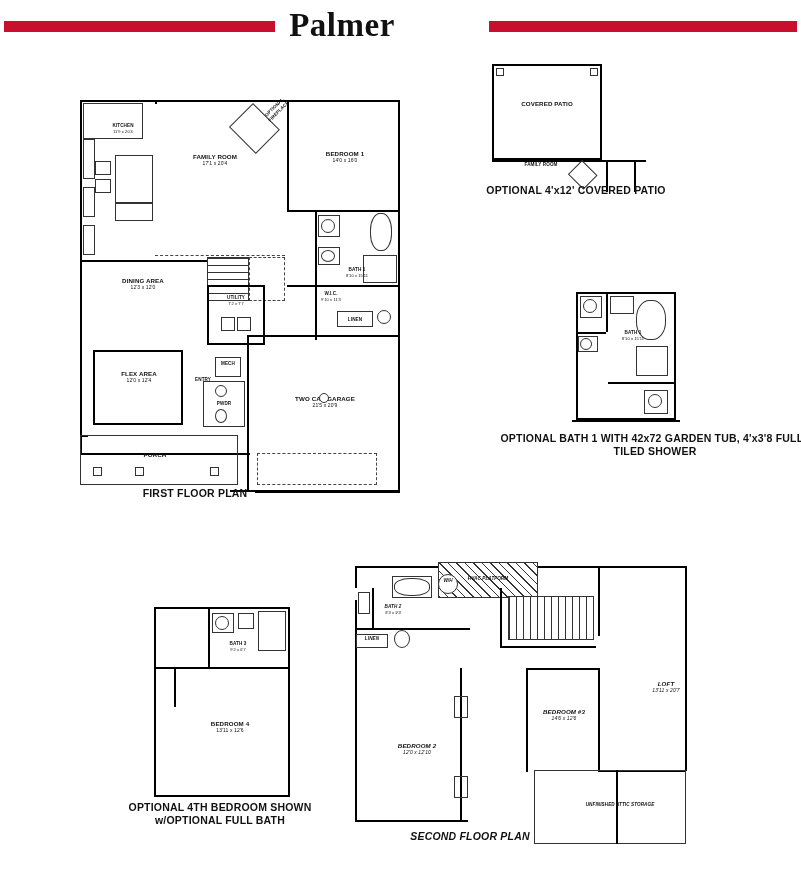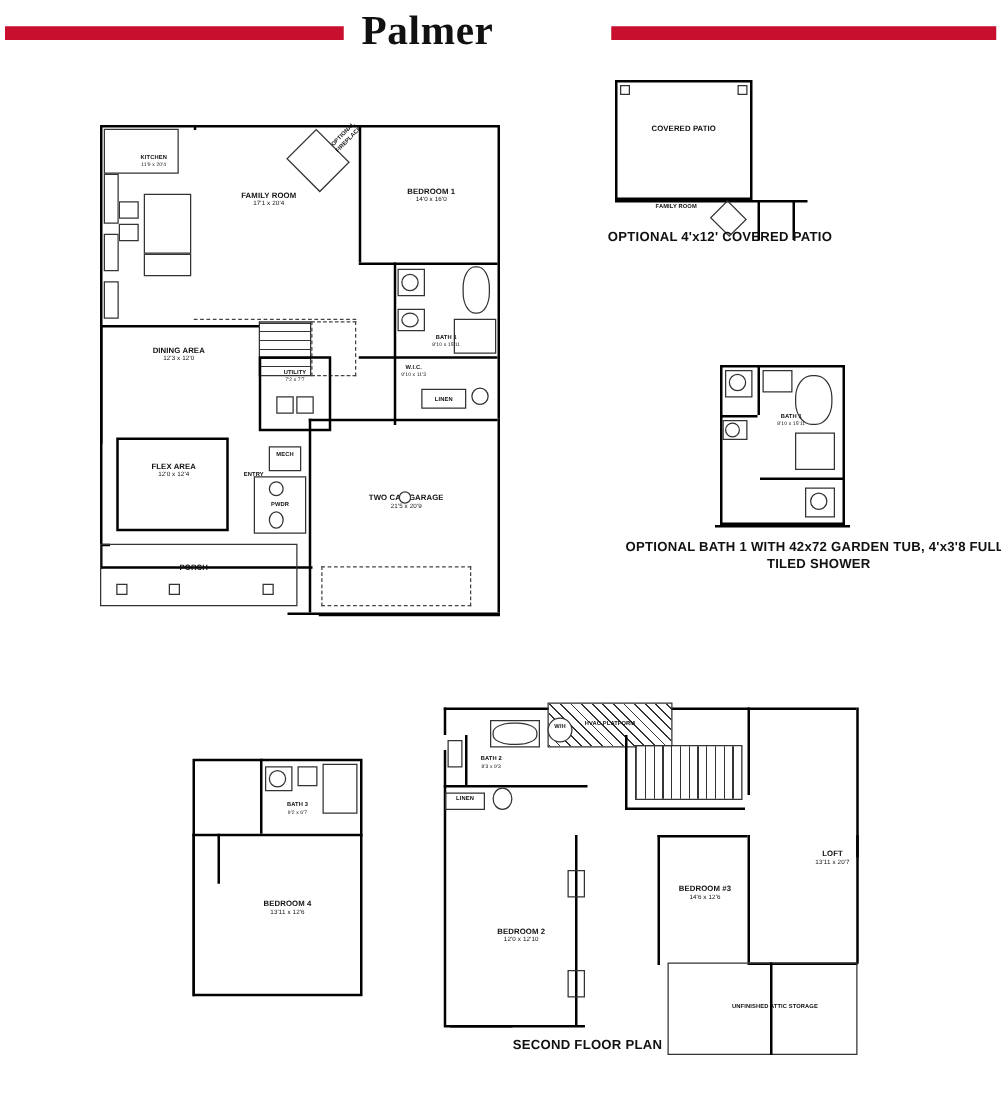--- a/index.html
+++ b/index.html
@@ -186,20 +186,23 @@
   <div class="w wh" style="left:172px;top:240px;width:151px;"></div>
   <div class="w wv" style="left:323px;top:240px;height:155px;"></div>
   <div class="room" style="left:200px;top:300px;width:100px;">
     <span>TWO CAR GARAGE</span>
     <span class="dim">21'5 x 20'9</span>
   </div>
   <div class="fixr" style="left:244px;top:298px;width:10px;height:10px;"></div>
   <div class="dash" style="left:182px;top:358px;width:120px;height:32px;"></div>
   <div class="w wh" style="left:180px;top:396px;width:145px;"></div>
 
+  <div class="caption" style="left:10px;top:392px;width:220px;">
+    <span>FIRST FLOOR PLAN</span>
+  </div>
 </div>
 
 <div class="plan" id="opt-patio" style="left:486px;top:62px;width:170px;height:155px;">
   <div class="box" style="left:6px;top:2px;width:110px;height:96px;"></div>
   <div class="boxthin" style="left:10px;top:6px;width:8px;height:8px;"></div>
   <div class="boxthin" style="left:104px;top:6px;width:8px;height:8px;"></div>
   <div class="room" style="left:28px;top:38px;width:66px;">
     <span>COVERED PATIO</span>
   </div>
   <div class="w wh" style="left:6px;top:98px;width:154px;"></div>
@@ -249,23 +252,26 @@
   <div class="room tiny" style="left:58px;top:36px;width:60px;">
     <span>BATH 3</span>
     <span class="dim">9'2 x 6'7</span>
   </div>
   <div class="w wv" style="left:4px;top:62px;height:130px;"></div>
   <div class="w wv" style="left:24px;top:62px;height:40px;"></div>
   <div class="room" style="left:40px;top:115px;width:80px;">
     <span>BEDROOM 4</span>
     <span class="dim">13'11 x 12'6</span>
   </div>
-</div>
-
-<div class="plan" id="second-floor" style="left:350px;top:558px;width:380px;height:300px;">
+  <div class="caption" style="left:-30px;top:196px;width:200px;">
+    <span>OPTIONAL 4TH BEDROOM SHOWN w/OPTIONAL FULL BATH</span>
+  </div>
+</div>
+
+<div class="plan" id="second-floor" style="left:350px;top:558px;width:380px;height:300px;font-style:italic;">
 
   <div class="w wh" style="left:5px;top:8px;width:90px;"></div>
   <div class="w wv" style="left:5px;top:8px;height:22px;"></div>
   <div class="w wv" style="left:5px;top:42px;height:220px;"></div>
   <div class="w wh" style="left:5px;top:262px;width:55px;"></div>
   <div class="w wh" style="left:95px;top:8px;width:240px;"></div>
   <div class="w wv" style="left:335px;top:8px;height:205px;"></div>
   <div class="w wh" style="left:248px;top:212px;width:88px;"></div>
 
   <div class="hatch" style="left:88px;top:4px;width:100px;height:36px;"></div>

